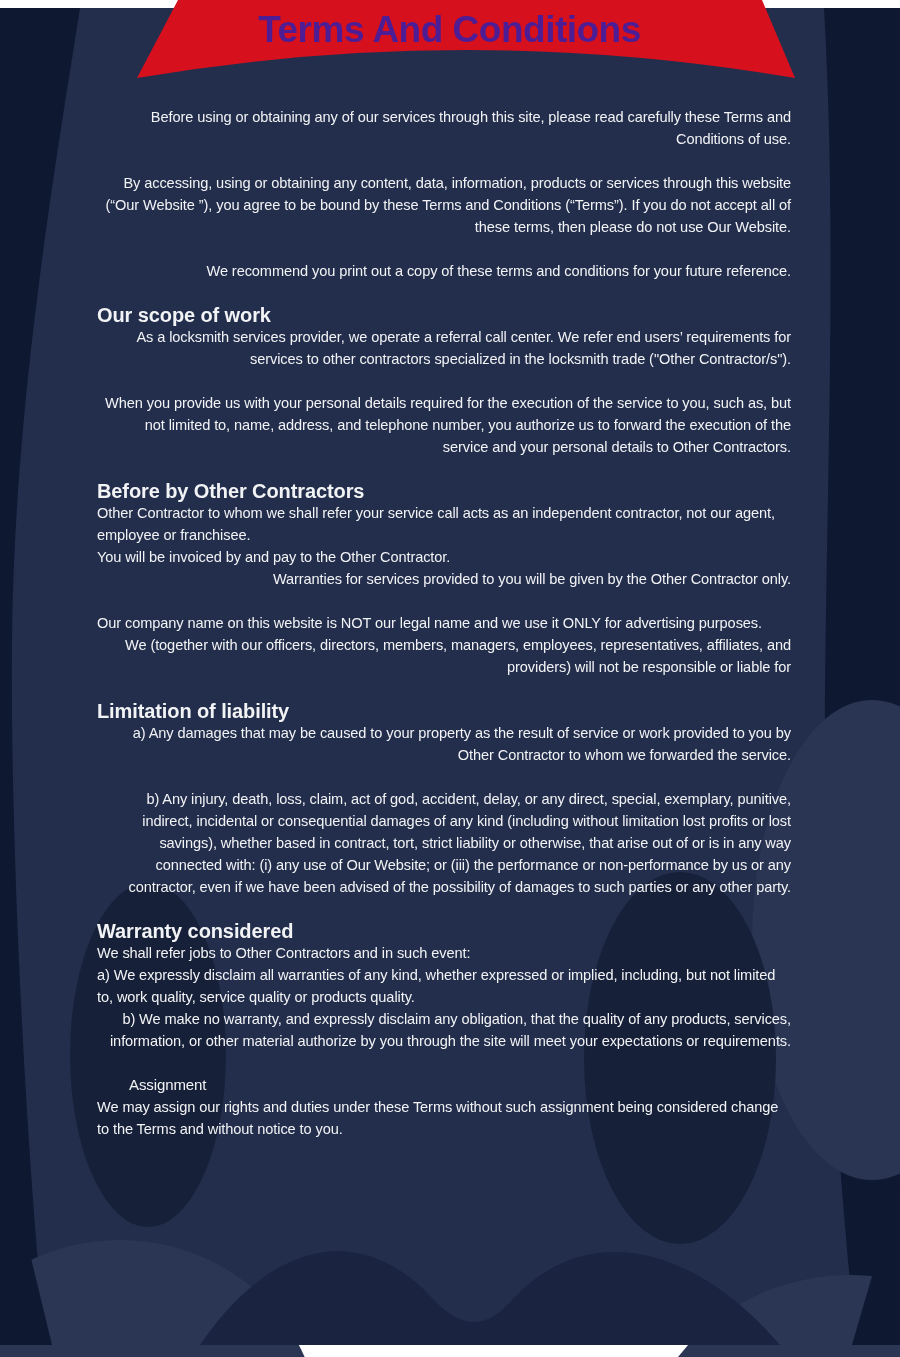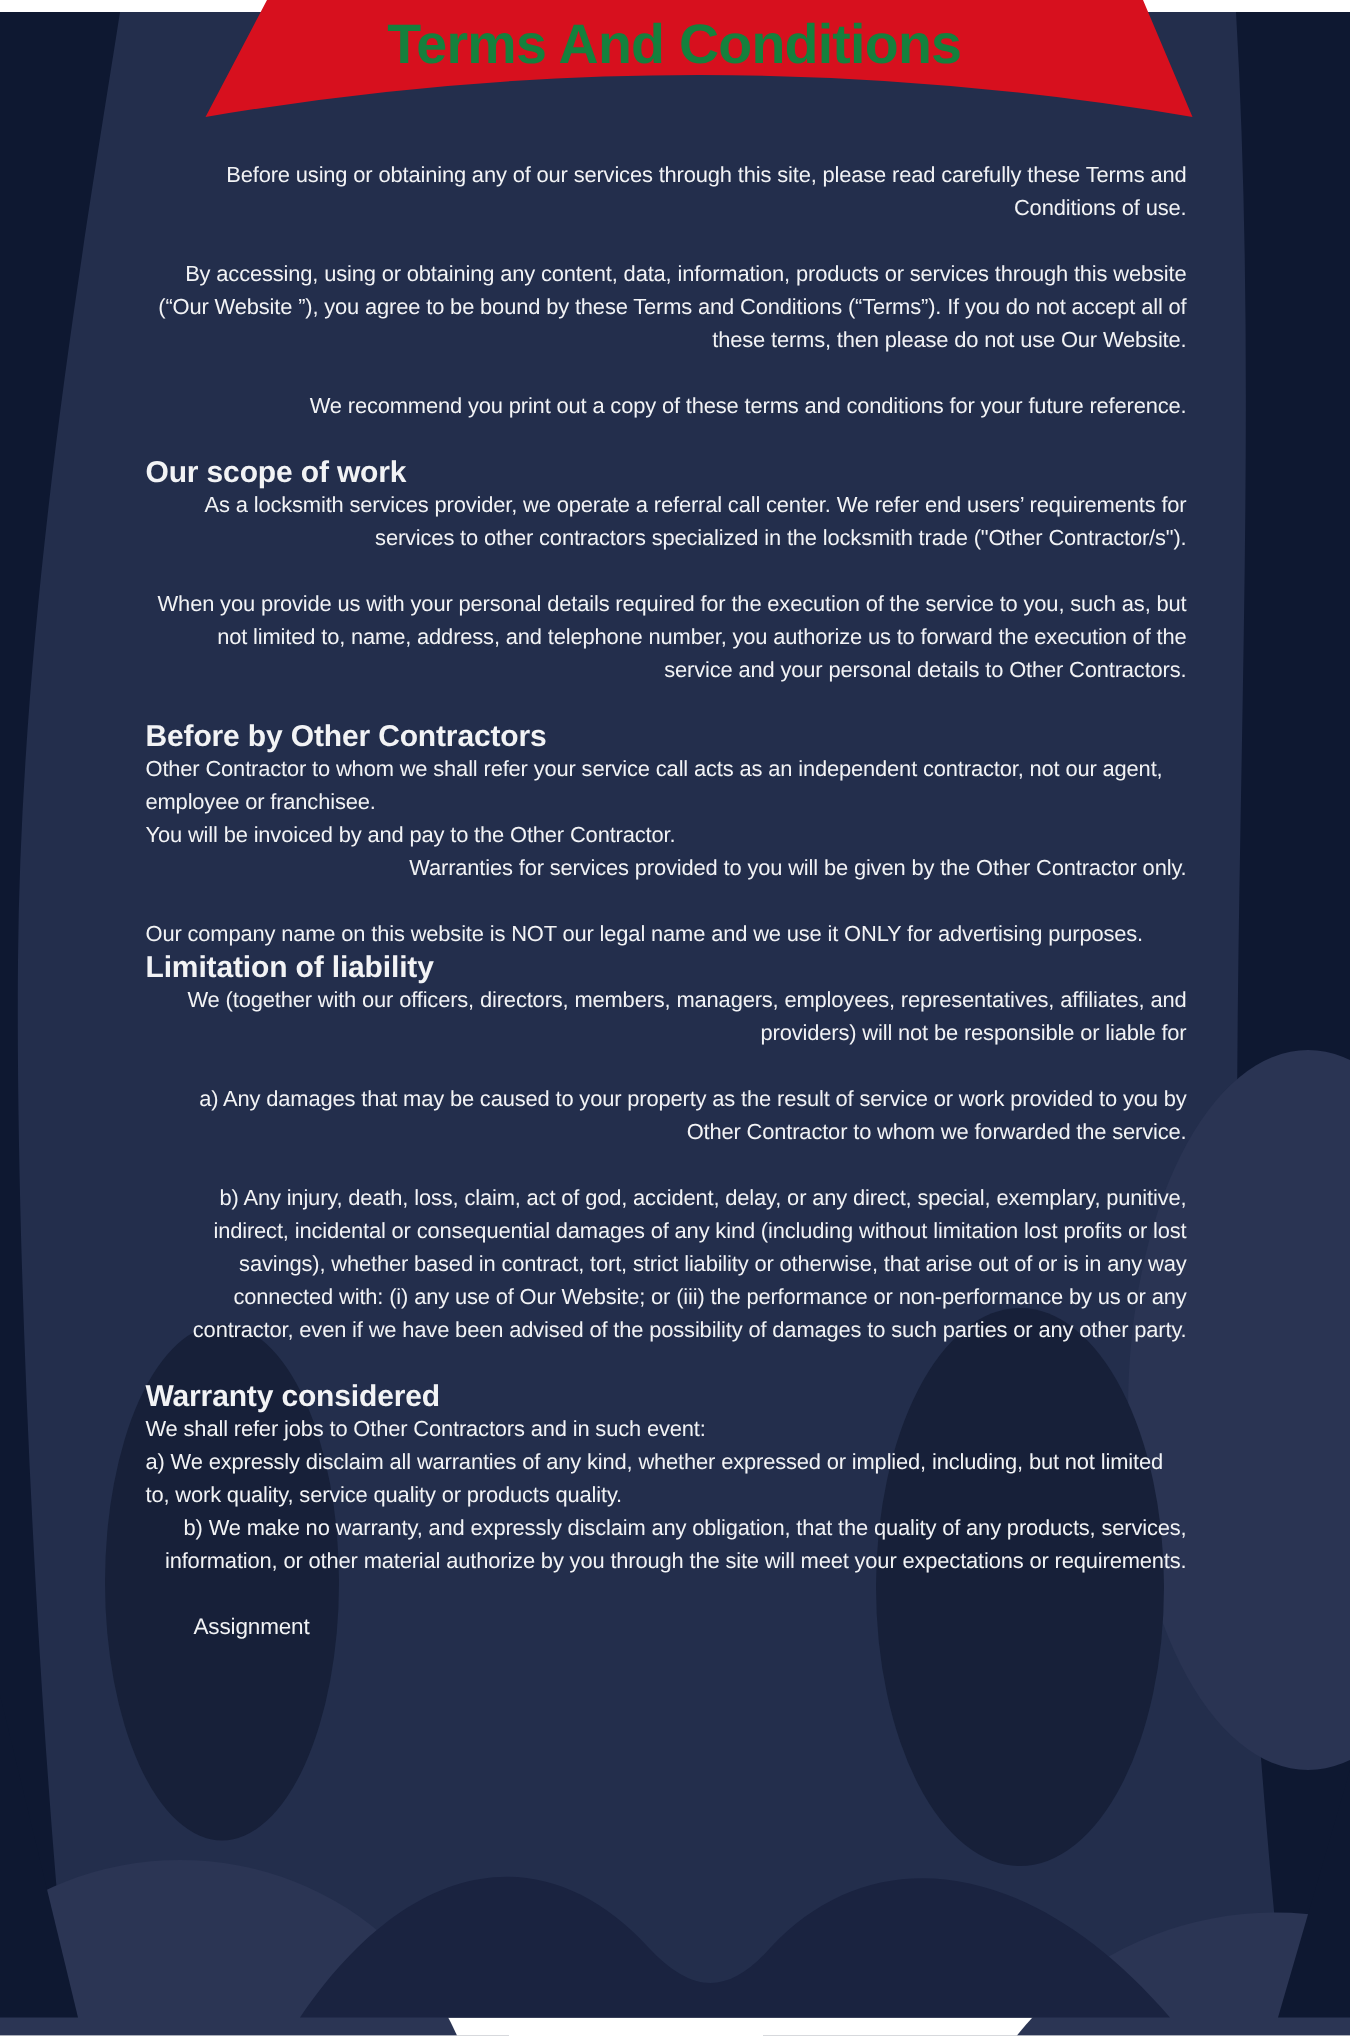--- a/index.html
+++ b/index.html
@@ -10,21 +10,21 @@
     font-family:"Liberation Sans","DejaVu Sans",sans-serif;
     background:#ffffff;
   }
   .bg-svg{position:absolute;inset:0;z-index:0;display:block;}
   .ribbon-wrap{position:absolute;left:0;top:0;width:900px;height:110px;z-index:3;}
   .ribbon-svg{position:absolute;left:0;top:0;display:block;}
   .page-title{
     position:absolute;left:0;top:7px;width:899px;
     text-align:center;
     margin:0;
-    color:#15803d;
+    color:#4c1d95;
     font-size:37px;
     font-weight:600;
     letter-spacing:-0.5px;
     line-height:46px;
     z-index:4;
   }
   .content{
     position:absolute;
     left:97px;top:106px;
     width:694px;
@@ -89,24 +89,25 @@
       <p class="block paragraph gap">By accessing, using or obtaining any content, data, information, products or services through this website (“Our Website ”), you agree to be bound by these Terms and Conditions (“Terms”). If you do not accept all of these terms, then please do not use Our Website.</p>
       <p class="block paragraph gap">We recommend you print out a copy of these terms and conditions for your future reference.</p>
       <p class="block heading">Our scope of work</p>
       <p class="block paragraph gap">As a locksmith services provider, we operate a referral call center. We refer end users’ requirements for services to other contractors specialized in the locksmith trade ("Other Contractor/s").</p>
       <p class="block paragraph gap">When you provide us with your personal details required for the execution of the service to you, such as, but not limited to, name, address, and telephone number, you authorize us to forward the execution of the service and your personal details to Other Contractors.</p>
       <p class="block heading">Before by Other Contractors</p>
       <p class="block paragraph">Other Contractor to whom we shall refer your service call acts as an independent contractor, not our agent, employee or franchisee.</p>
       <p class="block paragraph">You will be invoiced by and pay to the Other Contractor.</p>
       <p class="block paragraph gap">Warranties for services provided to you will be given by the Other Contractor only.</p>
       <p class="block paragraph">Our company name on this website is NOT our legal name and we use it ONLY for advertising purposes.</p>
+      <p class="block paragraph gap">We (together with our officers, directors, members, managers, employees, representatives, affiliates, and providers) will not be responsible or liable for</p>
       <p class="block heading">Limitation of liability</p>
-      <p class="block paragraph gap">We (together with our officers, directors, members, managers, employees, representatives, affiliates, and providers) will not be responsible or liable for</p>
       <p class="block paragraph gap">a) Any damages that may be caused to your property as the result of service or work provided to you by Other Contractor to whom we forwarded the service.</p>
       <p class="block paragraph gap">b) Any injury, death, loss, claim, act of god, accident, delay, or any direct, special, exemplary, punitive, indirect, incidental or consequential damages of any kind (including without limitation lost profits or lost savings), whether based in contract, tort, strict liability or otherwise, that arise out of or is in any way connected with: (i) any use of Our Website; or (iii) the performance or non-performance by us or any contractor, even if we have been advised of the possibility of damages to such parties or any other party.</p>
       <p class="block heading">Warranty considered</p>
       <p class="block paragraph">We shall refer jobs to Other Contractors and in such event:</p>
       <p class="block paragraph">a) We expressly disclaim all warranties of any kind, whether expressed or implied, including, but not limited to, work quality, service quality or products quality.</p>
       <p class="block paragraph gap">b) We make no warranty, and expressly disclaim any obligation, that the quality of any products, services, information, or other material authorize by you through the site will meet your expectations or requirements.</p>
       <p class="block plain-heading">Assignment</p>
+      <p class="block paragraph">We may assign our rights and duties under these Terms without such assignment being considered change to the Terms and without notice to you.</p>
     </div>
 
 </div>
 
 </body></html>

